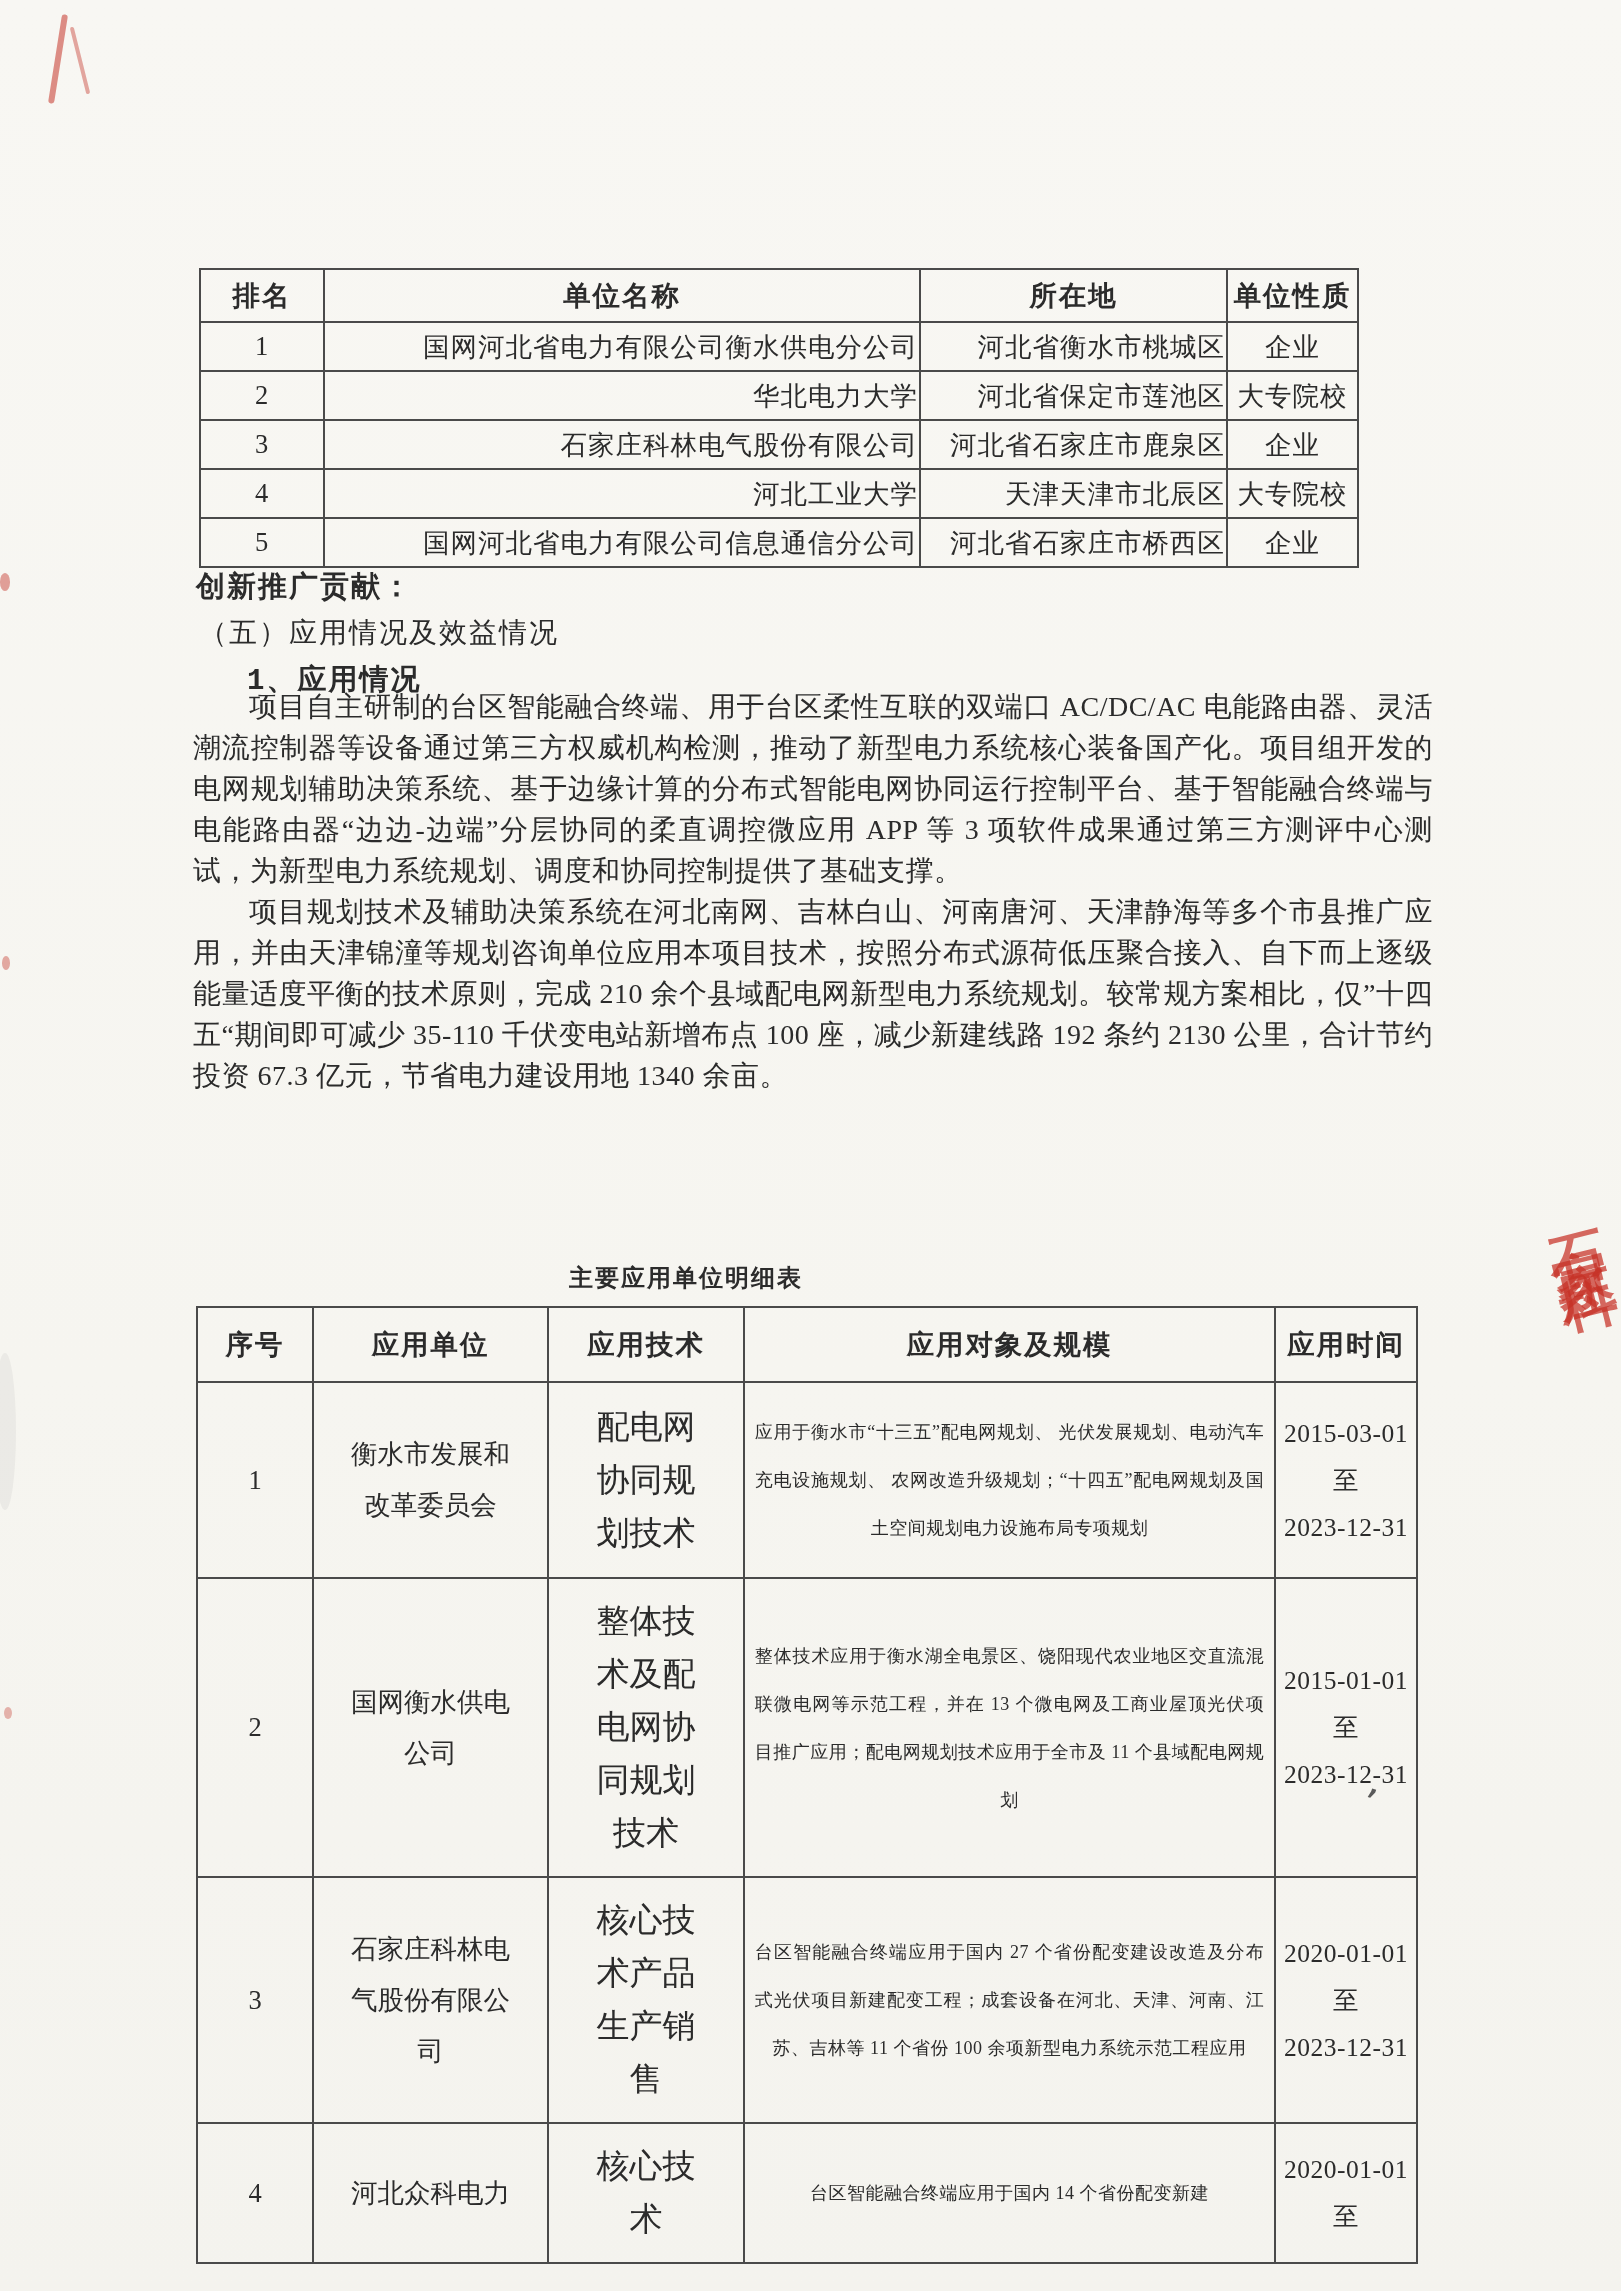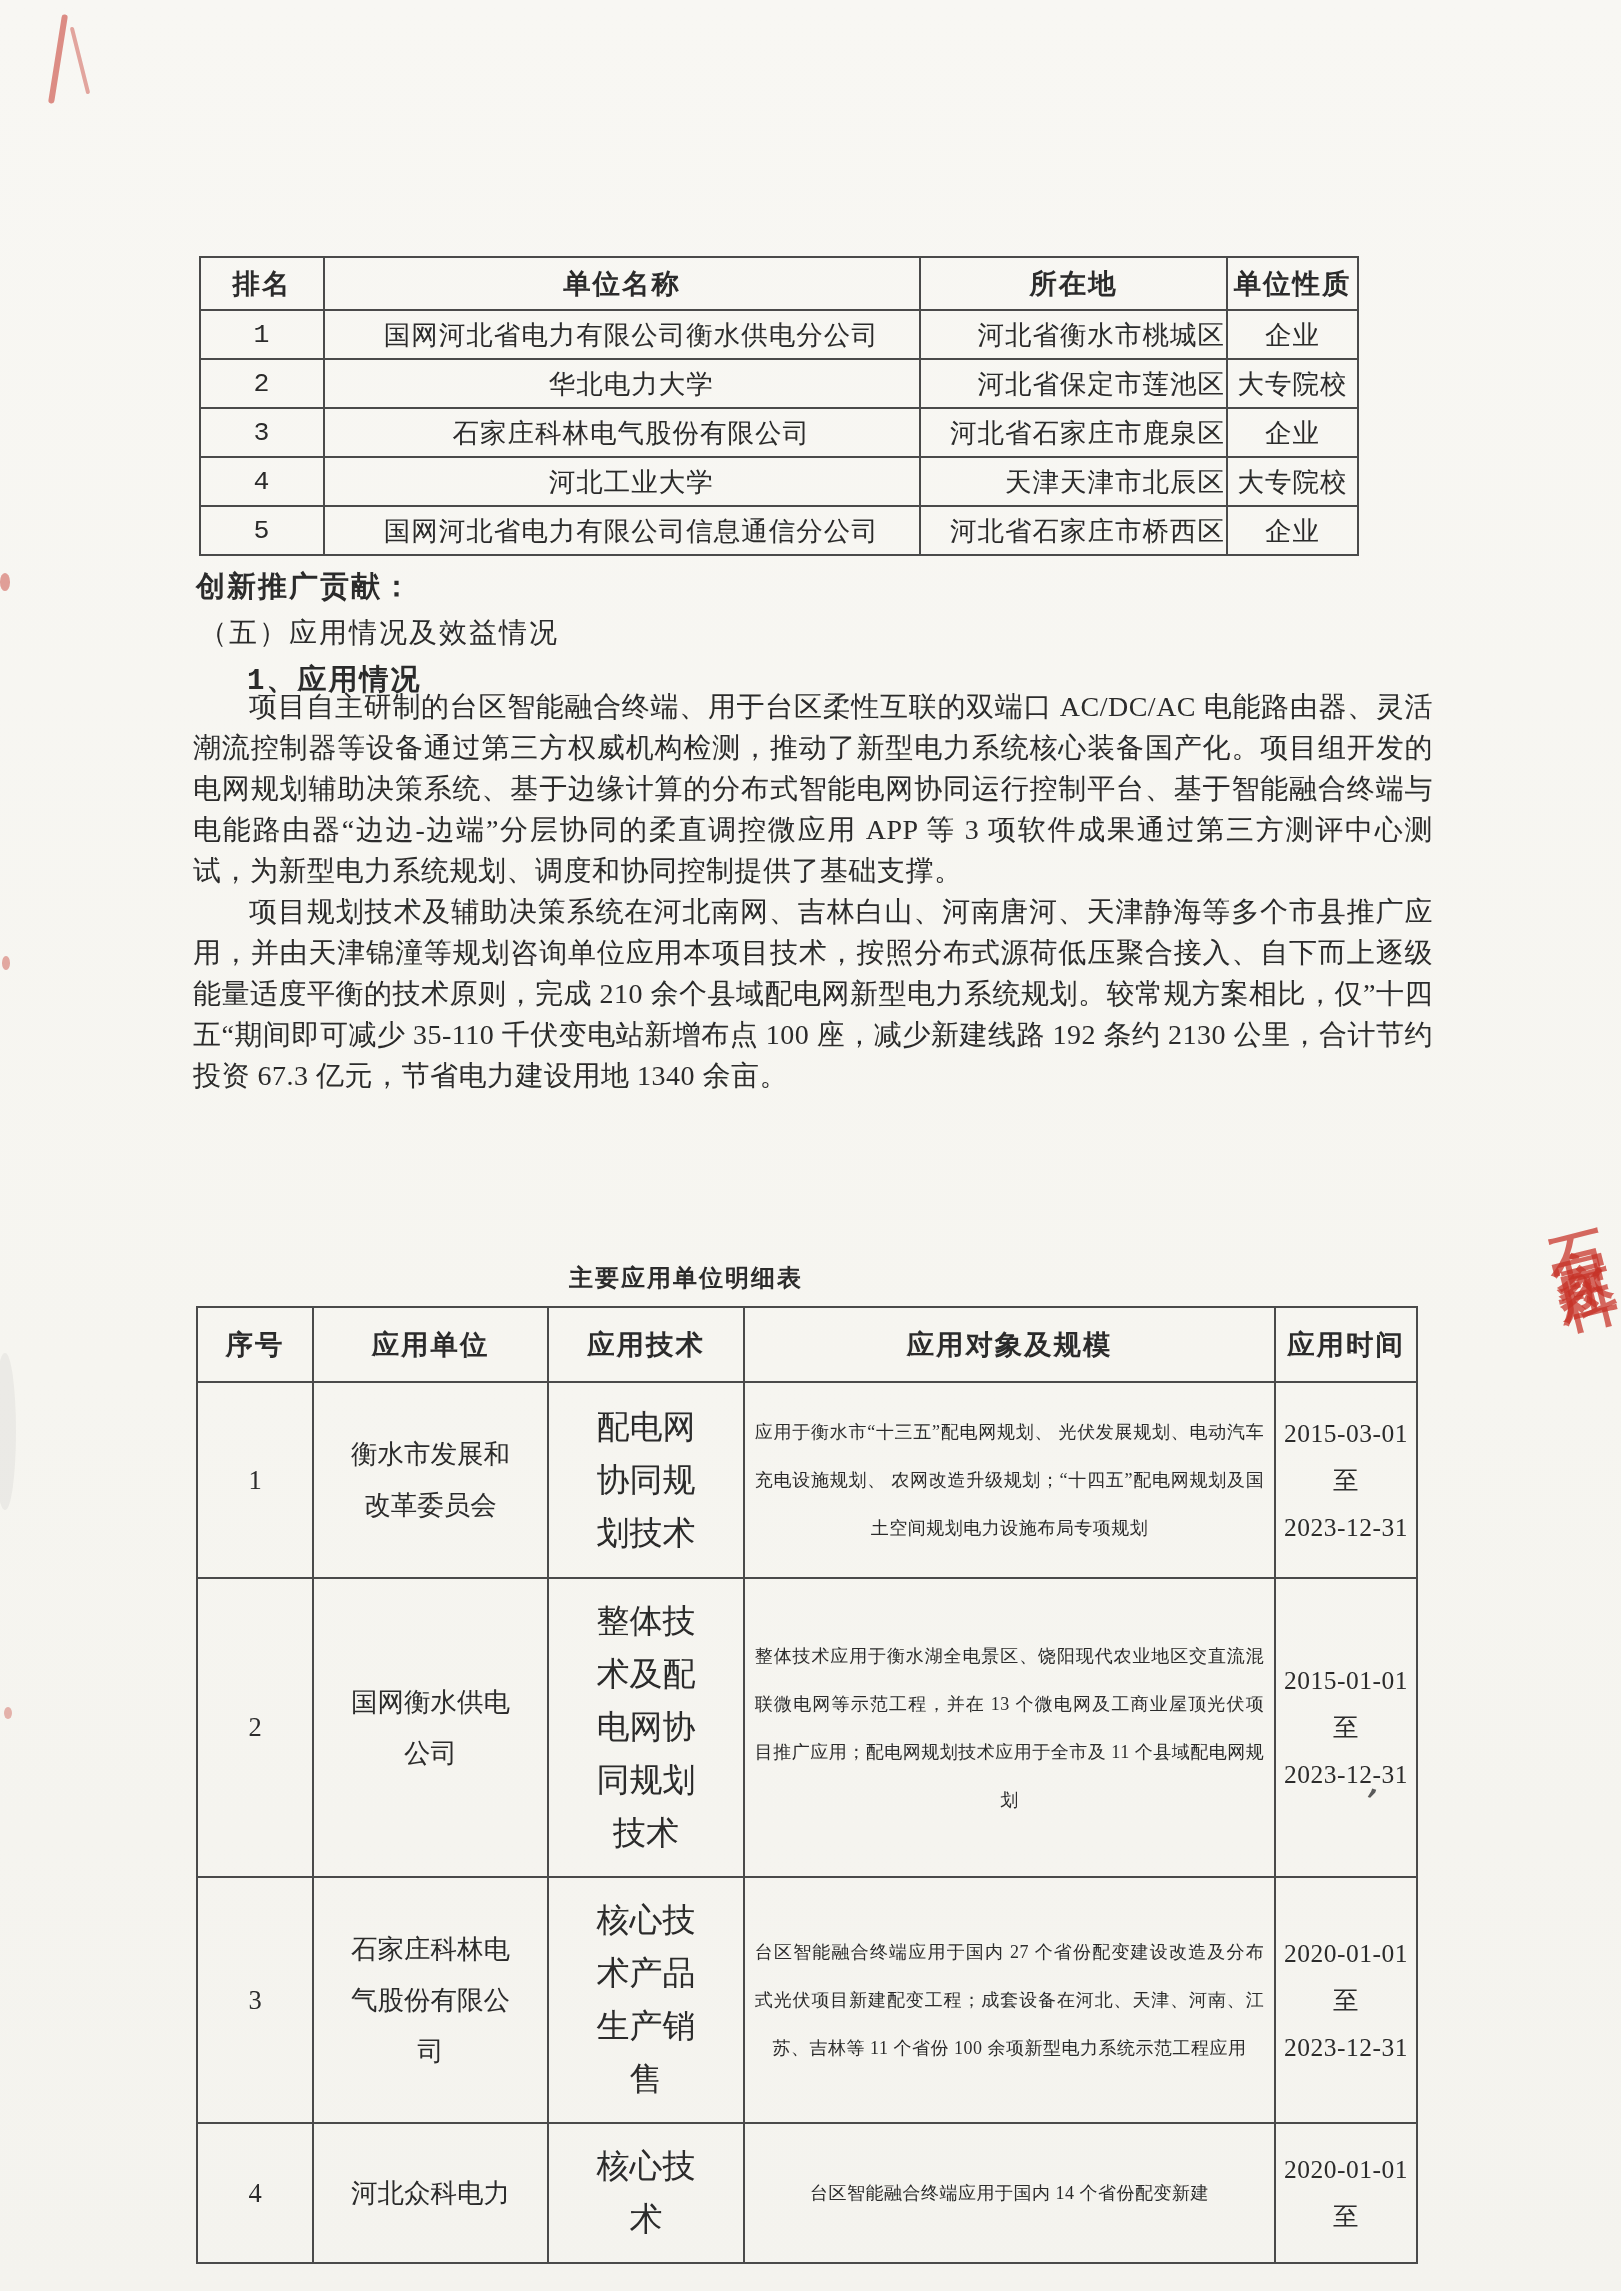--- a/index.html
+++ b/index.html
@@ -6,25 +6,25 @@
   .page{
     position:relative;width:1621px;height:2292px;
     background:linear-gradient(180deg,#f8f7f3 0%,#f6f5f0 60%,#f4f3ee 100%);
     overflow:hidden;
     font-family:"Liberation Serif","DejaVu Serif",serif;
     color:#2b2b2b;
   }
   table{border-collapse:collapse;table-layout:fixed;position:absolute;background:transparent;}
   td,th{border:2px solid #4a4a4a;overflow:hidden;}
   
-  .t1{left:199px;top:256px;width:1159px;border:2.9px solid #414141;font-family:Liberation Mono, monospace;}
+  .t1{left:199px;top:268px;width:1159px;border:2.9px solid #414141;}
   .t1 th{font-size:27.4px;font-weight:bold;height:49px;text-align:center;letter-spacing:2px;}
   .t1 td{font-size:26.5px;height:45px;letter-spacing:1px;}
   .t1 .rank-col{text-align:center;}
-  .t1 .name-col{text-align:center;padding-left:19.6px;}
+  .t1 .name-col{text-align:right;padding-left:19.6px;}
   .t1 .loc-col{text-align:right;padding-left:9px;}
   .t1 .type-col{text-align:center;}
   
   .h-contrib{position:absolute;left:196px;top:567px;font-size:29px;font-weight:bold;letter-spacing:2px;}
   .h-sub{position:absolute;left:199px;top:614px;font-size:28px;letter-spacing:2px;}
   .h-subsub{position:absolute;left:247px;top:660px;font-size:29px;font-weight:bold;letter-spacing:2px;font-family:Liberation Mono, monospace;}
   .paras{position:absolute;left:193px;top:686px;width:1240px;}
   .paras p{margin:0;font-size:28px;line-height:41px;text-align:justify;text-indent:2em;letter-spacing:0.5px;}
   
   .t2-title{position:absolute;left:196px;top:1262px;width:980px;text-align:center;font-size:24px;font-weight:bold;letter-spacing:2px;}

